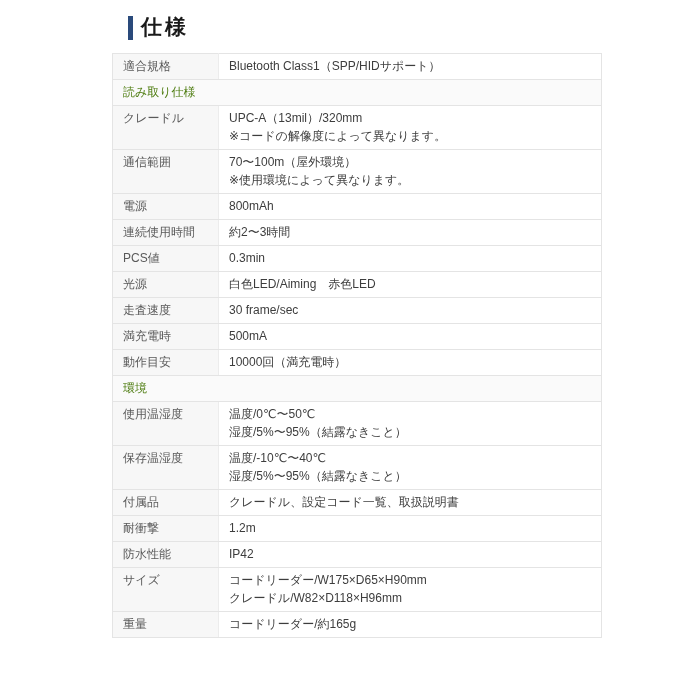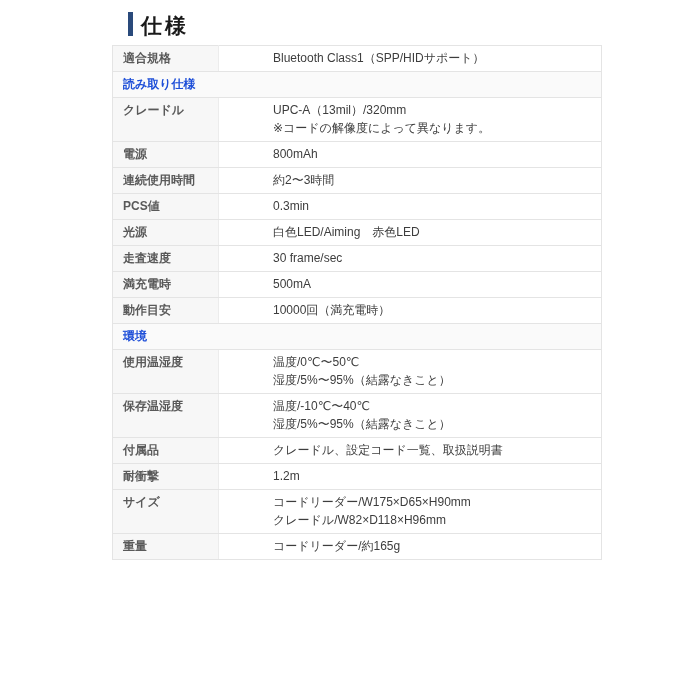--- a/index.html
+++ b/index.html
@@ -16,23 +16,23 @@
     position: relative;
   }
   .page {
     position: absolute;
     top: 6px;
     left: 112px;
     width: 490px;
   }
   .title-row {
     display: flex;
-    align-items: flex-end;
+    align-items: flex-start;
     height: 28px;
-    margin: 2px 0 9px 0;
+    margin: 10px 0 9px 0;
     padding-left: 16px;
   }
   .accent-bar {
     width: 5px;
     height: 24px;
     background: var(--accent, #2a4a7b);
     margin-right: 8px;
     flex: 0 0 auto;
   }
   h1.page-title {
@@ -54,34 +54,34 @@
   table.spec-table td {
     border: 1px solid var(--border, #e4e4e4);
     padding: 3px 10px 4px 10px;
     vertical-align: top;
     text-align: left;
     word-break: break-word;
   }
   table.spec-table th {
     width: 106px;
     background: var(--label-bg, #f7f7f7);
-    font-weight: bold;
+    font-weight: normal;
     color: var(--label-text, #595959);
     border-right-color: #ececec;
   }
   table.spec-table td {
     background: #ffffff;
     color: var(--value-text, #3d3d3d);
   }
   tr.section-row td {
     background: var(--section-bg, #fafafa);
-    font-weight: bold;
-    color: #1d4ed8;
-  }
-  .value-line { min-height: 18px; margin-left: 44px; }
+    font-weight: normal;
+    color: #4d7c0f;
+  }
+  .value-line { min-height: 18px; }
 </style>
 </head>
 <body>
 
 <div class="page">
   <div class="title-row">
     <span class="accent-bar"></span>
     <h1 class="page-title">仕様</h1>
   </div>
   <table class="spec-table">
@@ -96,20 +96,27 @@
           <td colspan="2">読み取り仕様</td>
         </tr>
         <tr>
           <th>クレードル</th>
           <td>
             <div class="value-line">UPC-A（13mil）/320mm</div>
             <div class="value-line">※コードの解像度によって異なります。</div>
           </td>
         </tr>
         <tr>
+          <th>通信範囲</th>
+          <td>
+            <div class="value-line">70〜100m（屋外環境）</div>
+            <div class="value-line">※使用環境によって異なります。</div>
+          </td>
+        </tr>
+        <tr>
           <th>電源</th>
           <td>
             <div class="value-line">800mAh</div>
           </td>
         </tr>
         <tr>
           <th>連続使用時間</th>
           <td>
             <div class="value-line">約2〜3時間</div>
           </td>
@@ -164,20 +171,26 @@
         <tr>
           <th>付属品</th>
           <td>
             <div class="value-line">クレードル、設定コード一覧、取扱説明書</div>
           </td>
         </tr>
         <tr>
           <th>耐衝撃</th>
           <td>
             <div class="value-line">1.2m</div>
+          </td>
+        </tr>
+        <tr>
+          <th>防水性能</th>
+          <td>
+            <div class="value-line">IP42</div>
           </td>
         </tr>
         <tr>
           <th>サイズ</th>
           <td>
             <div class="value-line">コードリーダー/W175×D65×H90mm</div>
             <div class="value-line">クレードル/W82×D118×H96mm</div>
           </td>
         </tr>
         <tr>

